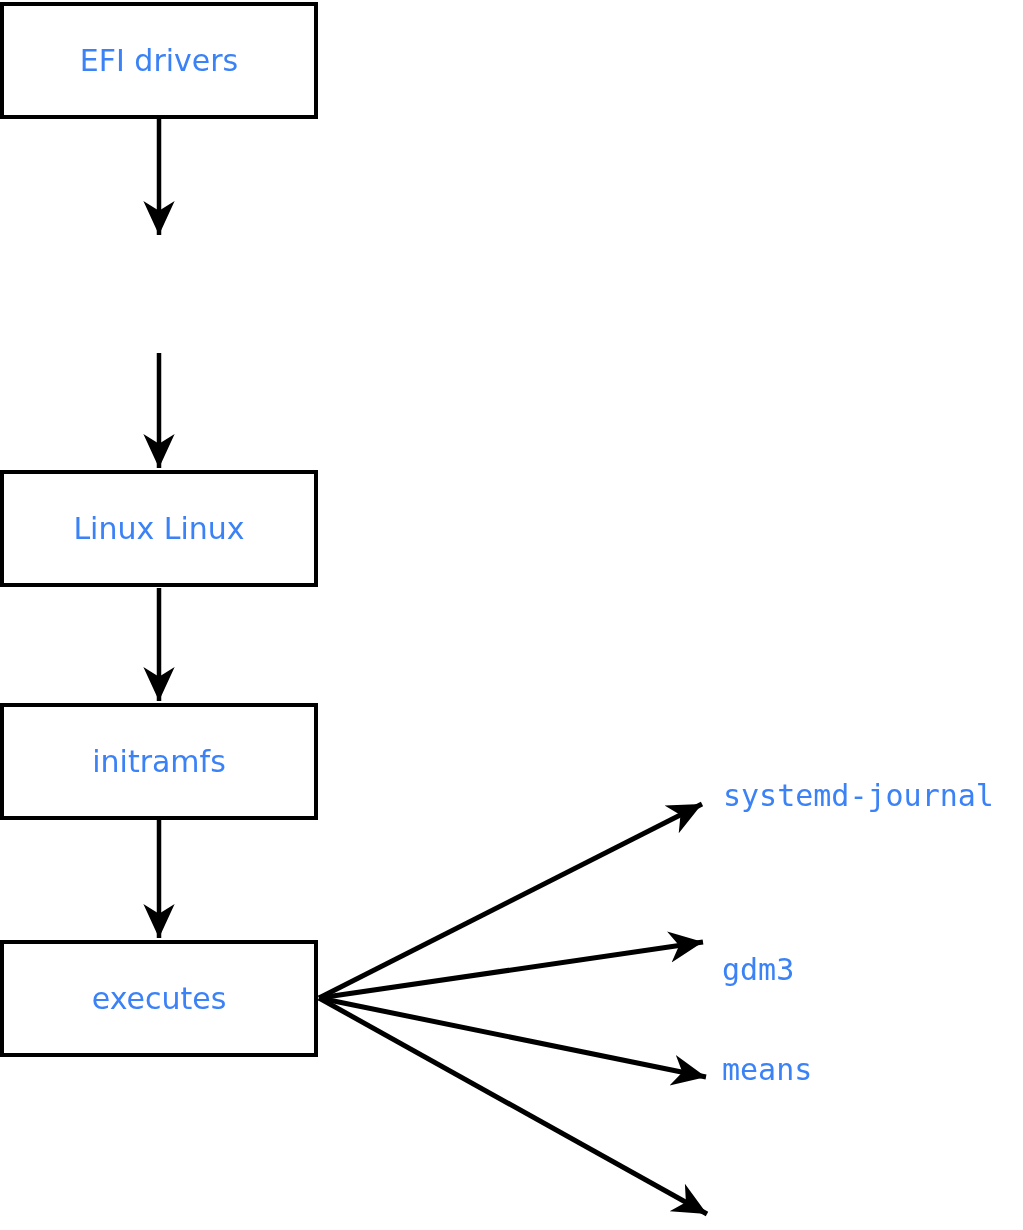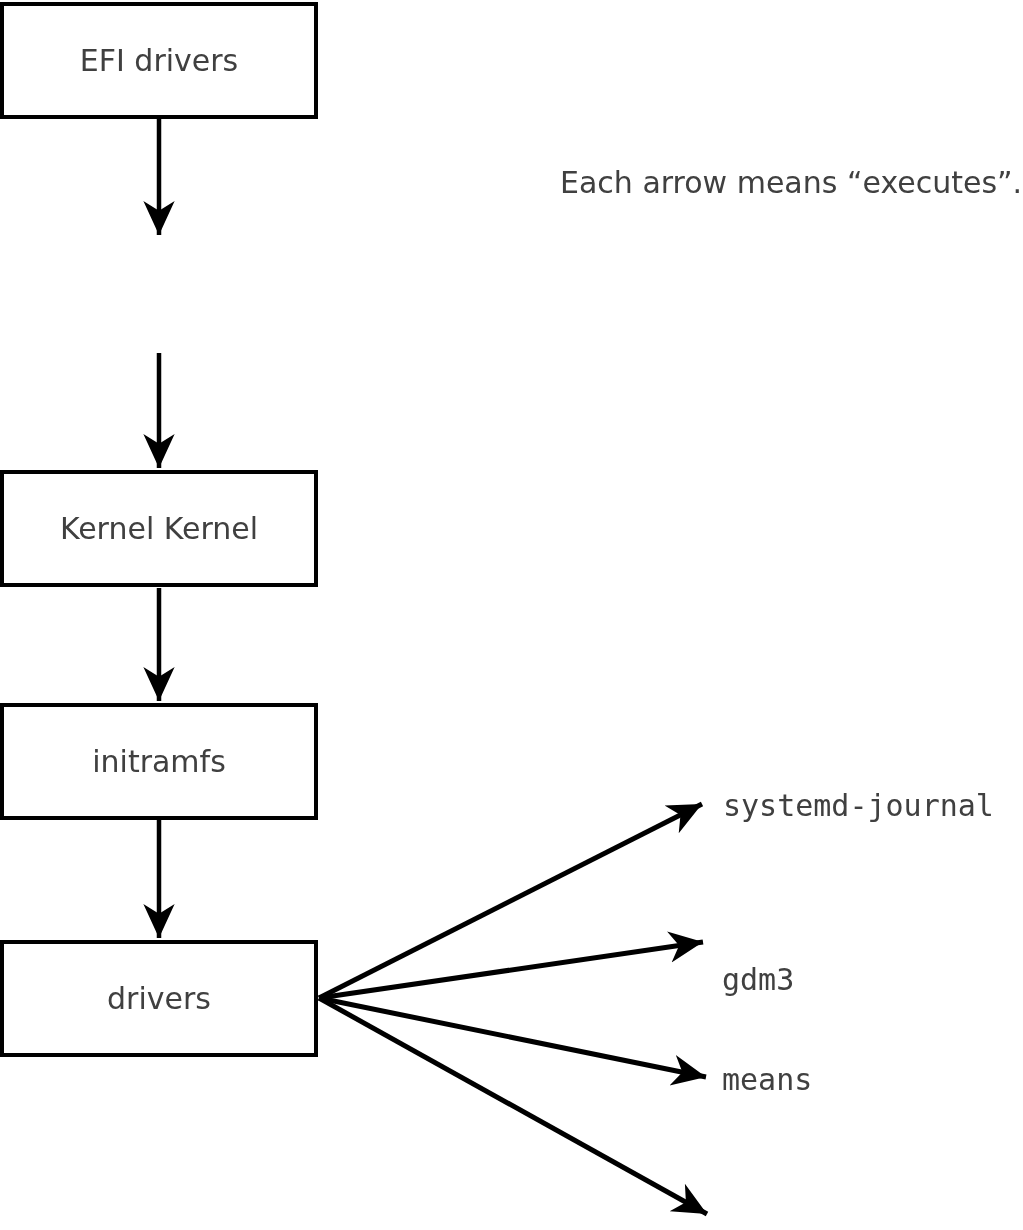--- a/index.html
+++ b/index.html
@@ -9,21 +9,21 @@
     width: 1023px;
     height: 1230px;
     overflow: hidden;
   }
   #canvas {
     position: relative;
     width: 1023px;
     height: 1230px;
     background: #ffffff;
     font-family: "DejaVu Sans", "Liberation Sans", sans-serif;
-    color: #404040;
+    color: #3b82f6;
   }
   #arrows-layer {
     position: absolute;
     left: 0;
     top: 0;
     width: 1023px;
     height: 1230px;
   }
   .node {
     position: absolute;
@@ -39,21 +39,20 @@
     font-size: 30px;
     line-height: 36px;
     white-space: nowrap;
   }
   .target {
     position: absolute;
     font-family: "DejaVu Sans Mono", "Liberation Mono", monospace;
     font-size: 30px;
     line-height: 36px;
     white-space: nowrap;
-    margin-top: 10px;
   }
   .target.sans {
     font-family: "DejaVu Sans", "Liberation Sans", sans-serif;
   }
   .note {
     position: absolute;
     left: 560px;
     top: 165px;
     font-size: 30px;
     line-height: 36px;
@@ -80,29 +79,28 @@
     <line x1="319" y1="998" x2="702" y2="804" stroke="#000000" stroke-width="5" marker-end="url(#arrowhead)"></line>
     <line x1="319" y1="998" x2="703" y2="942" stroke="#000000" stroke-width="5" marker-end="url(#arrowhead)"></line>
     <line x1="319" y1="998" x2="706" y2="1077" stroke="#000000" stroke-width="5" marker-end="url(#arrowhead)"></line>
     <line x1="319" y1="998" x2="707" y2="1214" stroke="#000000" stroke-width="5" marker-end="url(#arrowhead)"></line>
   </svg>
 
   <div class="node" style="top:2px">
     <span>EFI drivers</span>
   </div>
   <div class="node" style="top:470px">
-    <span>Kernel Kernel</span>
+    <span>Linux Linux</span>
   </div>
   <div class="node" style="top:703px">
     <span>initramfs</span>
   </div>
   <div class="node" style="top:940px">
-    <span>drivers</span>
+    <span>executes</span>
   </div>
 
-  <div class="note">Each arrow means “executes”.</div>
 
   <div class="target" style="left:723px; top:778px">systemd-journal</div>
   <div class="target" style="left:722px; top:952px">gdm3</div>
   <div class="target" style="left:722px; top:1052px">means</div>
   <div class="target sans" style="left:716px; top:1244px">sshd</div>
 
 </div>
 
 </body></html>

